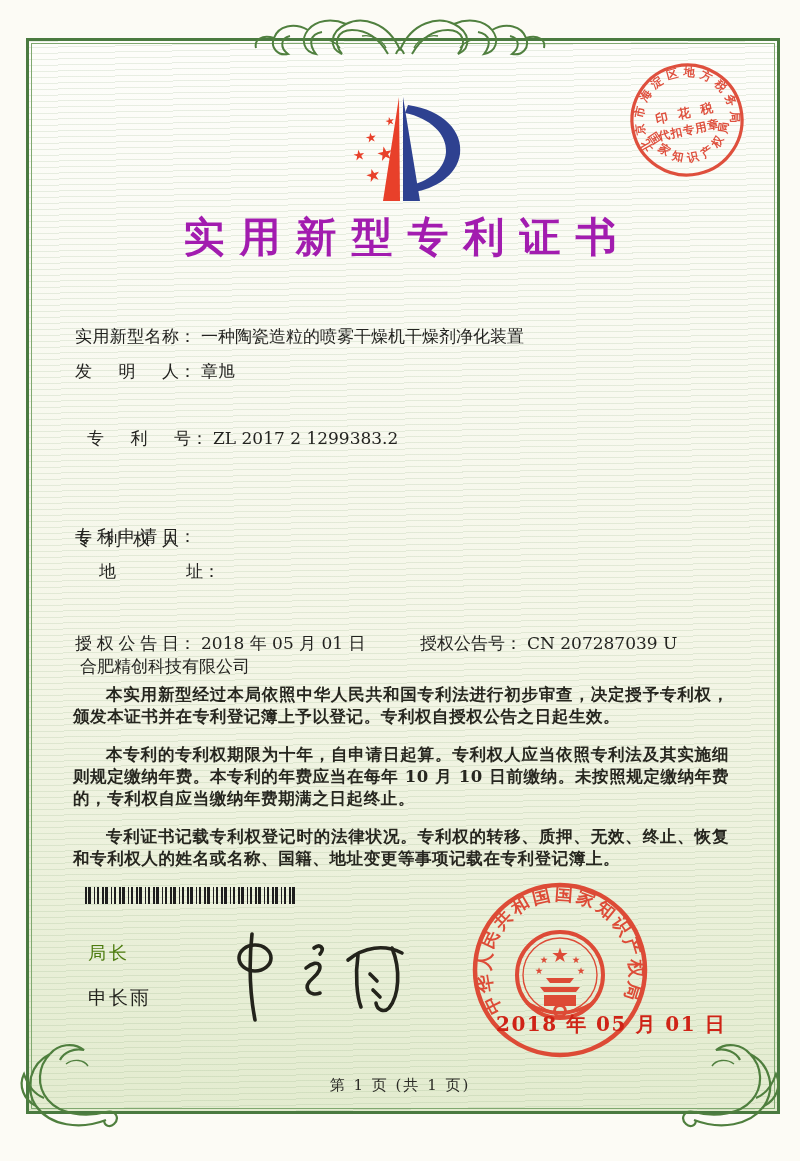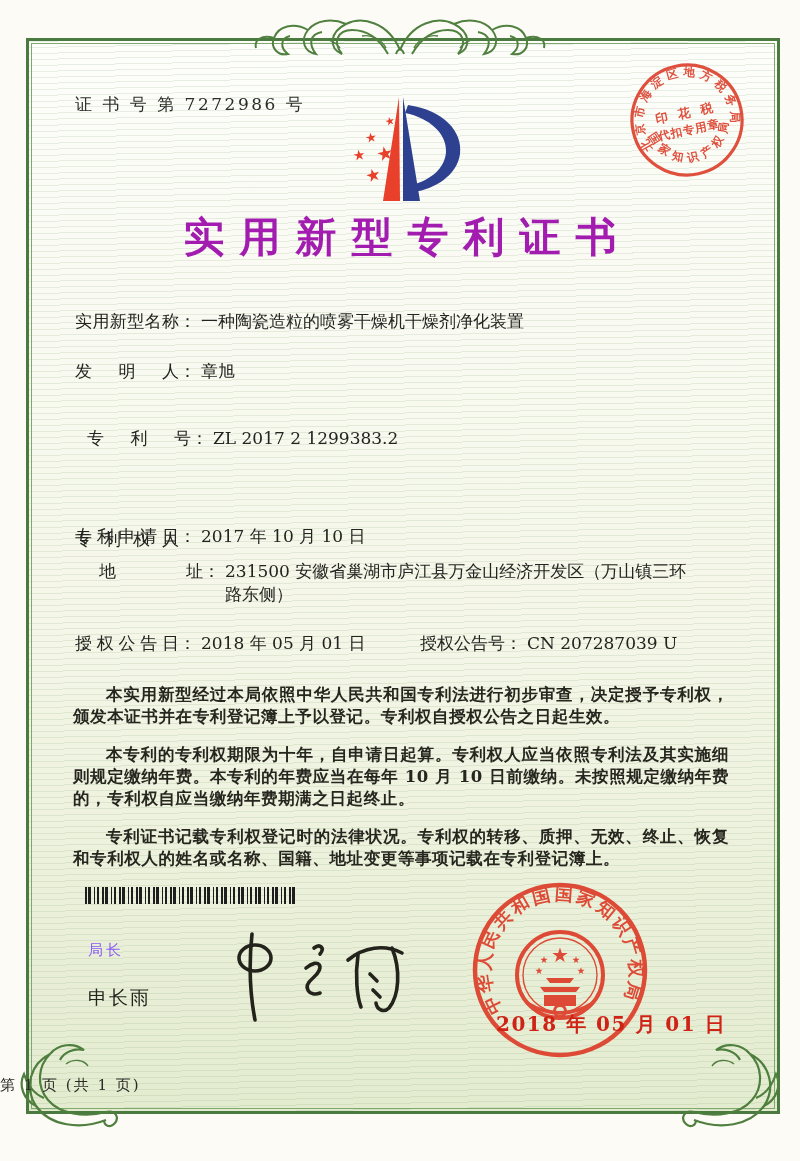--- a/index.html
+++ b/index.html
@@ -31,26 +31,26 @@
   .paras{left:57px;top:668px;width:688px;font-size:16.5px;color:#26261f;}
   .paras p{margin:16px;text-indent:2em;line-height:22px;letter-spacing:.6px;text-align:justify;font-weight:bold;}
 
   .barcode{left:85px;top:887px;width:211px;height:17px;
     background:repeating-linear-gradient(90deg,
       #1e1e1e 0 2px, rgba(0,0,0,0) 2px 3px,
       #1e1e1e 3px 6px, rgba(0,0,0,0) 6px 9px,
       #1e1e1e 9px 10px, rgba(0,0,0,0) 10px 12px,
       #1e1e1e 12px 14px, rgba(0,0,0,0) 14px 17px);}
 
-  .officer-title{left:88px;top:941px;font-size:15px;color:#8b5cf6;letter-spacing:3px;}
+  .officer-title{left:88px;top:941px;font-size:18px;color:#4d7c0f;letter-spacing:3px;}
   .officer-name{left:88px;top:985px;font-size:19px;color:#23231e;letter-spacing:2px;}
 
   .seal-date{left:496px;top:1011px;font-size:20px;color:#cf2316;letter-spacing:1.5px;
              font-weight:bold;z-index:5;}
-  .footer{left:0;top:1076px;width:800px;font-size:15px;
+  .footer{left:0;top:1076px;width:800px;text-align:center;font-size:15px;
           color:#2b2b26;letter-spacing:2px;}
 
   svg{display:block;}
   .stamp{z-index:4;}
 </style>
 </head>
 <body>
 
 <div class="page">
 
@@ -83,21 +83,20 @@
   <svg class="abs" style="left:680px;top:1042px;z-index:2;" width="110" height="95" viewBox="0 0 110 95">
     <g transform="translate(110 0) scale(-1 1)" fill="none" stroke="#4f7f3e" stroke-width="2.2">
       <path d="M96,78 C70,88 40,84 26,64 C14,46 20,22 40,12 C28,24 26,44 38,58 C50,72 74,76 96,70"></path>
       <path d="M40,12 C48,2 64,0 74,8 C64,6 54,10 50,18"></path>
       <path d="M26,64 C14,58 8,44 14,32 C18,44 24,52 34,56"></path>
       <path d="M96,70 c10,-2 14,6 8,12 c-4,4 -10,2 -10,-4"></path>
       <path d="M56,22 c8,-6 18,-4 22,2" stroke-width="1.4"></path>
     </g>
   </svg>
 
-  <div class="abs cert-no">证 书 号 第 7272986 号</div>
 
   <svg class="abs stamp" style="left:324px;top:92px;" width="160" height="115" viewBox="0 0 160 115">
     <polygon points="75,5 59,109 76,109" fill="#e8402a"></polygon>
     <polygon points="79,5 79,109 96,109" fill="#2e4190"></polygon>
     <path d="M84,13 C120,18 139,40 136,62 C133,84 110,97 90,100 L88,93 C107,88 121,76 122,60 C123,42 106,26 81,21 Z" fill="#2e4190"></path>
     <g fill="#e8402a" text-anchor="middle" font-family="'DejaVu Sans',sans-serif">
       <text x="66" y="33" font-size="11" transform="rotate(-14 66 30)">★</text>
       <text x="47" y="50" font-size="13" transform="rotate(-10 47 46)">★</text>
       <text x="61" y="68" font-size="19" transform="rotate(-12 61 62)">★</text>
       <text x="35" y="68" font-size="14" transform="rotate(-8 35 63)">★</text>
@@ -118,48 +117,47 @@
       <text font-size="11.5" letter-spacing="5" font-weight="bold">
         <textPath href="#taxBottom">国家知识产权局</textPath>
       </text>
       <text x="65" y="62" text-anchor="middle" font-size="12.5" font-weight="bold" letter-spacing="3">印 花 税</text>
       <text x="65" y="79" text-anchor="middle" font-size="11.5" font-weight="bold" letter-spacing="1">代扣专用章</text>
     </g>
   </svg>
 
   <div class="abs title">实用新型专利证书</div>
 
-  <div class="abs frow" style="top:310px;">
+  <div class="abs frow" style="top:325px;">
     <span class="flabel">实用新型名称</span>
       <span class="fcolon">：</span>
     <span class="fvalue">一种陶瓷造粒的喷雾干燥机干燥剂净化装置</span>
   </div>
   <div class="abs frow" style="top:360px;">
     <span class="flabel">发明人</span>
       <span class="fcolon">：</span>
     <span class="fvalue">章旭</span>
   </div>
   <div class="abs frow" style="top:427px;margin-left:12px;">
     <span class="flabel">专利号</span>
       <span class="fcolon">：</span>
     <span class="fvalue">ZL 2017 2 1299383.2</span>
   </div>
   <div class="abs frow" style="top:477px;margin-top:48px;">
     <span class="flabel">专利申请日</span>
       <span class="fcolon">：</span>
-    <span class="fvalue">2017 年 10 月 10 日</span>
   </div>
   <div class="abs frow" style="top:528px;flex-direction:column;">
     <span class="flabel">专利权人</span>
       <span class="fcolon">：</span>
+    <span class="fvalue">合肥精创科技有限公司</span>
   </div>
   <div class="abs frow" style="top:560px;margin-left:24px;">
     <span class="flabel">地址</span>
       <span class="fcolon">：</span>
-    <span class="fvalue">231500 安徽省巢湖市庐江县万金山经济开发区（万山镇三环路东侧）</span>
   </div>
 
   <div class="abs frow" style="top:632px;position:absolute;">
     <span class="flabel">授权公告日</span>
       <span class="fcolon">：</span>
     <span class="fvalue">2018 年 05 月 01 日</span>
     <span class="grant-group2">
       <span>授权公告号</span>
         <span>：</span>
       <span class="fvalue">CN 207287039 U</span>

